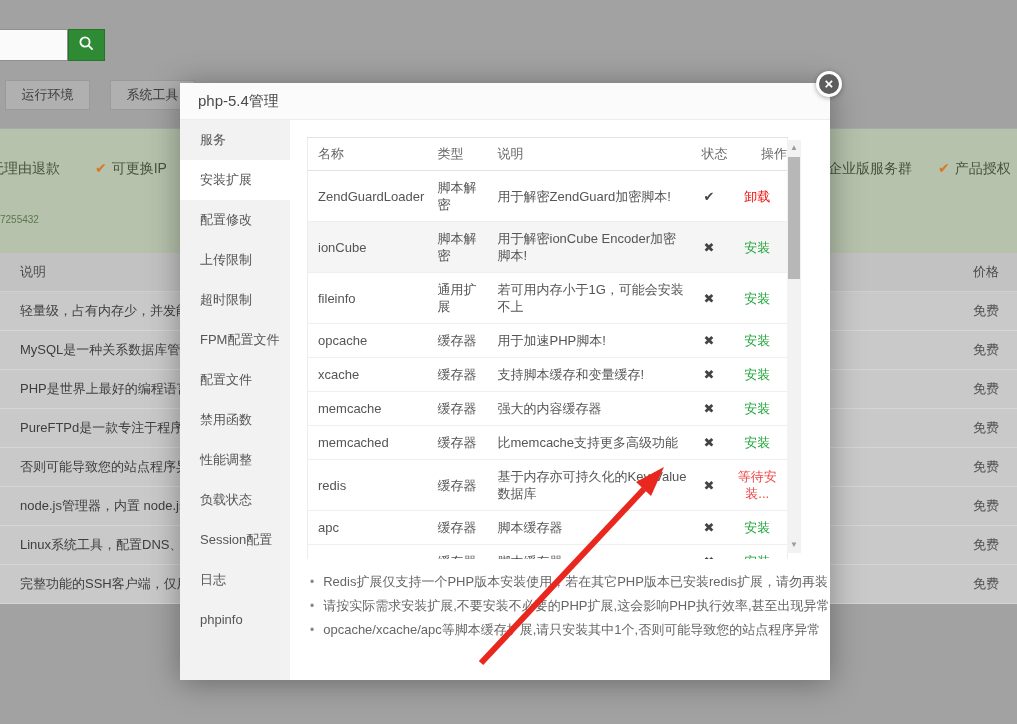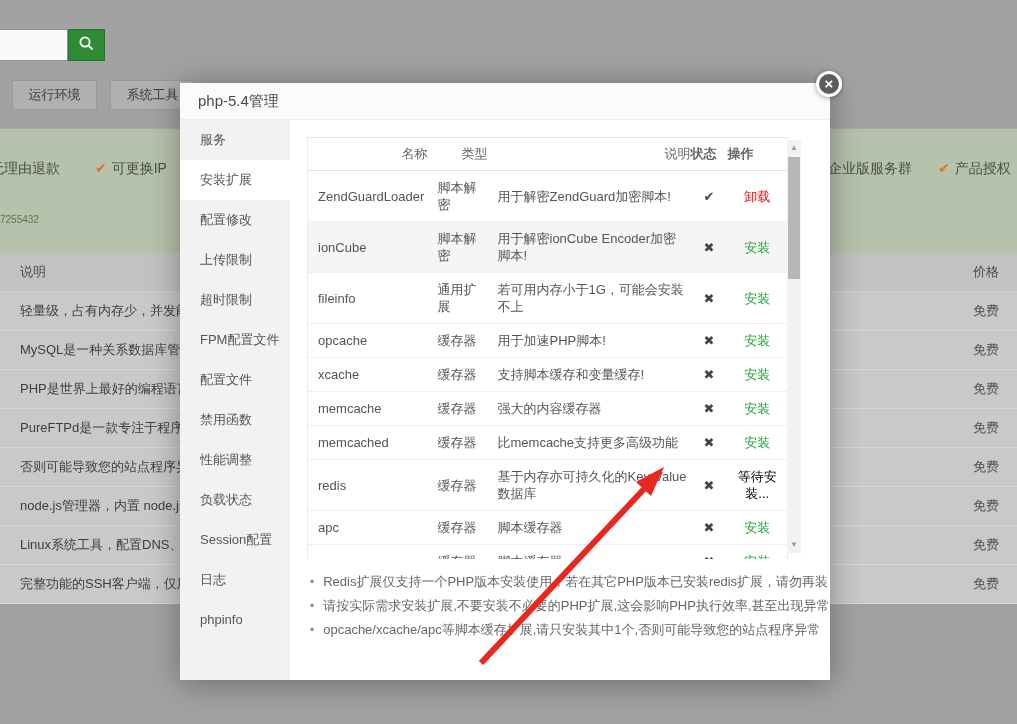--- a/index.html
+++ b/index.html
@@ -8,21 +8,21 @@
     position:relative; overflow:hidden;
     background:#a2a2a2;
     font-family:"Liberation Sans","DejaVu Sans",sans-serif;
     font-size:13px;
   }
   
   .search-wrap { position:absolute; left:-24px; top:29px; display:flex; z-index:1; }
   .search-input { width:92px; height:32px; border:1px solid #8f8f8f; background:#fafafa; padding:0 6px; outline:none; font-size:13px; color:#555; }
   .search-btn { width:37px; height:32px; background:#2e8b33; border:1px solid #24742a; display:flex; align-items:center; justify-content:center; cursor:pointer; }
   .tab-btn { position:absolute; top:80px; height:30px; line-height:28px; text-align:center; background:#b0b0b0; border:1px solid #9a9a9a; color:#3c3c3c; font-size:13px; cursor:pointer; z-index:1; }
-  .tab-runtime { left:12px; width:85px; }
+  .tab-runtime { left:5px; width:85px; }
   .tab-systools { left:110px; width:85px; }
 
   .banner { position:absolute; left:0; top:128px; width:100%; height:125px; background:#b6c2ac; border-top:1px solid #a9a9a9; z-index:1; }
   .banner-item { position:absolute; top:31px; font-size:14px; color:#48523f; white-space:nowrap; }
   .check-icon { color:#d8781e; margin-right:5px; font-size:14px; }
   .banner-line2 { position:absolute; top:85px; left:0; font-size:10px; color:#5b7751; }
 
   .store-table { position:absolute; left:0; top:253px; width:100%; z-index:1; }
   .store-header { height:39px; background:#c2c2c2; border-bottom:1px solid #d0d0d0; position:relative; color:#4a4a4a; }
   .store-header span { line-height:38px; position:absolute; }
@@ -38,29 +38,29 @@
   .modal-header { position:absolute; left:0; top:0; right:0; height:37px; background:#fbfbfb; border-bottom:1px solid #ededed; }
   .modal-title { position:absolute; left:18px; line-height:36px; font-size:15px; color:#4a4a4a; }
   .close-btn { position:absolute; right:-12px; top:-12px; width:26px; height:26px; border-radius:50%; background:#5d5d5d; border:3px solid #fff; box-shadow:0 1px 5px rgba(0,0,0,0.35); color:#fff; text-align:center; line-height:20px; font-size:15px; font-weight:bold; cursor:pointer; z-index:20; }
 
   .sidebar { position:absolute; left:0; top:37px; bottom:0; width:110px; background:#f2f2f2; }
   .side-item { height:40px; line-height:40px; padding-left:20px; font-size:13px; color:#555; cursor:pointer; white-space:nowrap; }
   .side-item.active { background:#fff; }
 
   .ext-table-wrap { position:absolute; left:127px; top:54px; width:481px; height:422px; overflow:hidden; }
   table.ext { width:480px; border-collapse:collapse; table-layout:fixed; font-size:13px; color:#555; border:1px solid #ececec; }
-  table.ext thead th { height:33px; font-weight:normal; text-align:right; color:#666; padding:0 0 0 10px; border-top:1px solid #e2e2e2; border-bottom:1px solid #e2e2e2; }
-  table.ext th.c-center { text-align:left; padding:0;font-weight:bold; }
+  table.ext thead th { height:33px; font-weight:normal; text-align:left; color:#666; padding:0 0 0 10px; border-top:1px solid #e2e2e2; border-bottom:1px solid #e2e2e2; }
+  table.ext th.c-center { text-align:right; padding:0; }
   table.ext td { border-bottom:1px solid #efefef; padding:8px 4px 8px 10px; line-height:17px; vertical-align:middle; }
   table.ext td.c-center { text-align:center; padding-left:0; padding-right:0; }
   tr.shaded { background:#f5f5f5; }
   .status-glyph { font-size:13px; color:#444; font-weight:bold; }
   .lnk-install { color:#20a53a; cursor:pointer;margin-top:32px; }
   .lnk-uninstall { color:#ef0b0b; cursor:pointer; }
-  .lnk-waiting { color:#000000; cursor:default; word-break:break-all; }
+  .lnk-waiting { color:#ef4444; cursor:default; word-break:break-all; }
 
   .scrollbar { position:absolute; left:607px; top:57px; width:14px; height:413px; background:#f2f2f2; }
   .sb-up, .sb-down { position:absolute; left:0; width:14px; height:12px; color:#9a9a9a; font-size:8px; text-align:center; line-height:12px; cursor:pointer; }
   .sb-up { top:2px; } .sb-down { bottom:2px; }
   .sb-thumb { position:absolute; top:17px; left:1px; width:12px; height:122px; background:#b7b7b7; cursor:pointer; }
 
   .notes { position:absolute; left:130px; top:487px; width:512px; }
   .note { font-size:13px; color:#666; line-height:23px; white-space:nowrap; }
   .note .bullet { color:#888; margin-right:9px; font-size:12px; }
 

